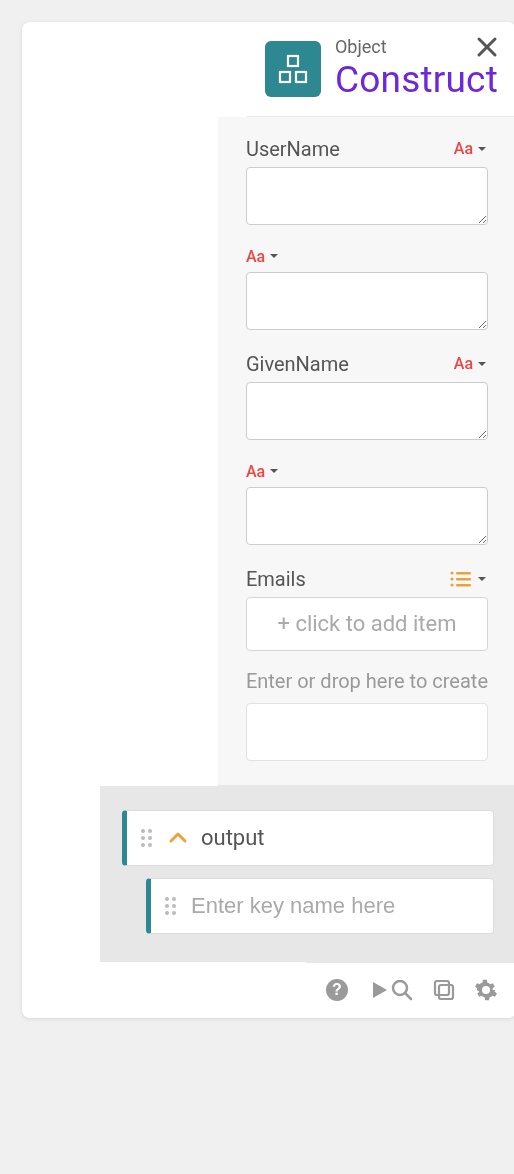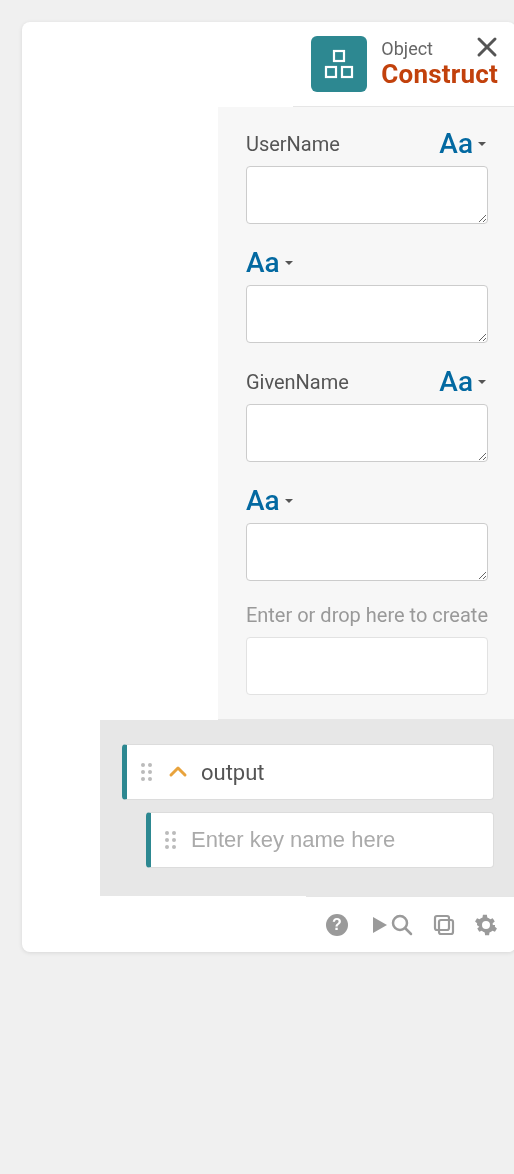--- a/index.html
+++ b/index.html
@@ -25,37 +25,37 @@
     position: relative;
   }
   .icon-box {
     width: 56px; height: 56px;
     background: #2d8891;
     border-radius: 6px;
     display:flex; align-items:center; justify-content:center;
   }
   .titles { display:flex; flex-direction:column; line-height:1.2; }
   .sub { font-size: 18px; color: #666; font-weight: 400; }
-  .title { font-size: 26px; color: #c2410c; font-weight: 700; letter-spacing:0.2px;}
+  .title { font-size: 37px; color: #6d28d9; font-weight: 400; letter-spacing:0.2px;}
   .close-x { position:absolute; top:14px; right:18px; cursor:pointer; }
 
   
   .body {
     background: #f7f7f7;
     padding: 20px 28px 24px 28px;
     border-bottom: 1px solid #e8e8e8;
   }
   .field { margin-bottom: 18px; }
   .field-head {
     display:flex; justify-content:space-between; align-items:center;
     margin-bottom: 6px;
   }
   .field-label { font-size: 20px; color:#555; }
   .type-badge { display:flex; align-items:center; gap:2px; cursor:pointer; }
-  .type-badge .aa { font-size: 28px; color:#0369a1; font-weight:500; }
+  .type-badge .aa { font-size: 16px; color:#ef4444; font-weight:500; }
   .type-badge svg.caret { margin-left:1px; }
   .textarea {
     width:100%; min-height:58px;
     border:1px solid #ccc; border-radius:4px;
     background:#fff; resize:both;
     padding:8px 10px; font-size:16px;
     font-family:inherit;
   }
   .add-item {
     width:100%; height:54px;
@@ -190,20 +190,41 @@
         <div class="type-badge">
           <span class="aa">Aa</span>
           <svg class="caret" width="12" height="12" viewBox="0 0 12 12">
               <path d="M2 4 L6 8 L10 4 Z" fill="#555"></path>
             </svg>
         </div>
       </div>
       <textarea class="textarea" style=""></textarea>
     </div>
 
+    <div class="field">
+      <div class="field-head">
+        <div class="field-label">Emails</div>
+        <div class="type-badge">
+          <svg width="24" height="18" viewBox="0 0 24 18">
+            <circle cx="3" cy="3" r="1.6" fill="#e8a33d"></circle>
+            <circle cx="3" cy="9" r="1.6" fill="#e8a33d"></circle>
+            <circle cx="3" cy="15" r="1.6" fill="#e8a33d"></circle>
+            <rect x="7" y="2" width="15" height="2.4" rx="1" fill="#e8a33d"></rect>
+            <rect x="7" y="8" width="15" height="2.4" rx="1" fill="#e8a33d"></rect>
+            <rect x="7" y="14" width="15" height="2.4" rx="1" fill="#e8a33d"></rect>
+          </svg>
+          <svg class="caret" width="12" height="12" viewBox="0 0 12 12">
+              <path d="M2 4 L6 8 L10 4 Z" fill="#555"></path>
+            </svg>
+        </div>
+      </div>
+      <div class="add-item">
+        <span>+ click to add item</span>
+      </div>
+    </div>
 
     <div class="field" style="margin-bottom:0">
       <div class="drop-label">Enter or drop here to create</div>
       <div class="drop-box"></div>
     </div>
 
   </div>
 
   <div class="output-section">
     <div class="out-row">

